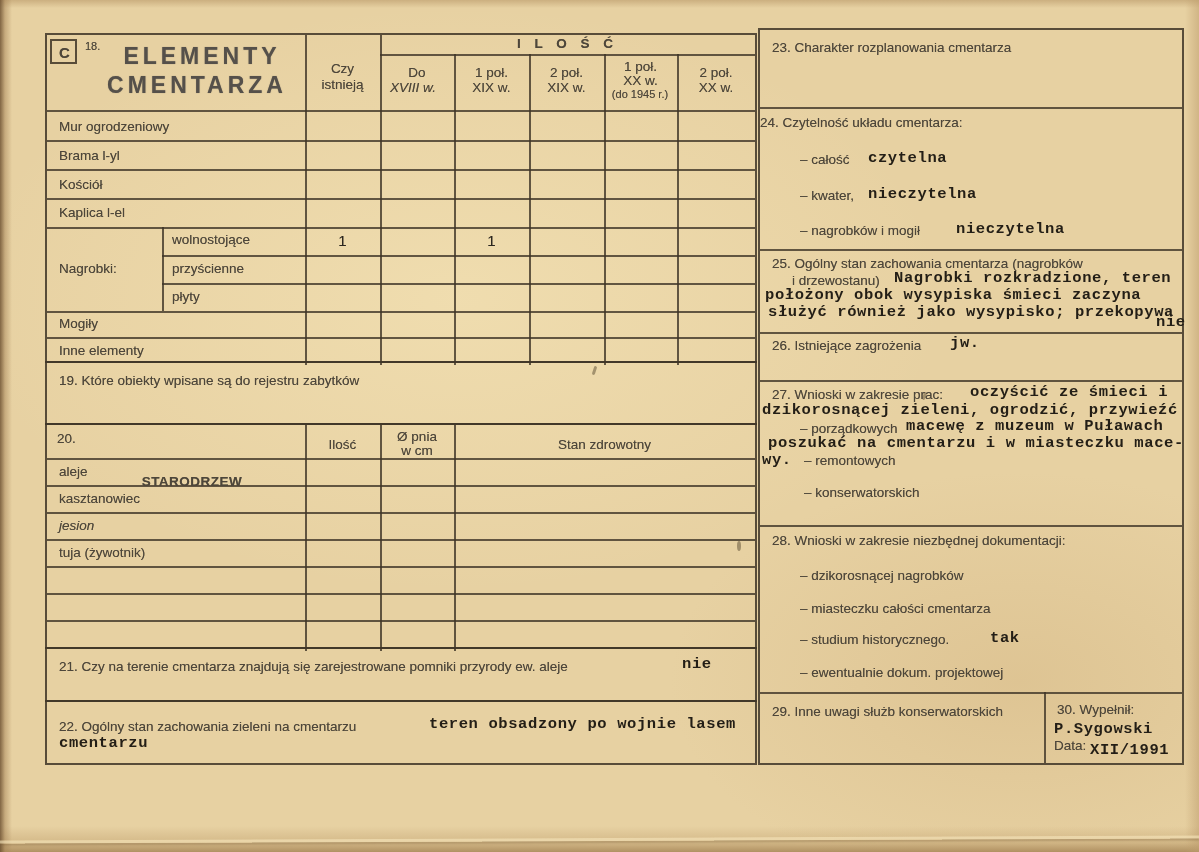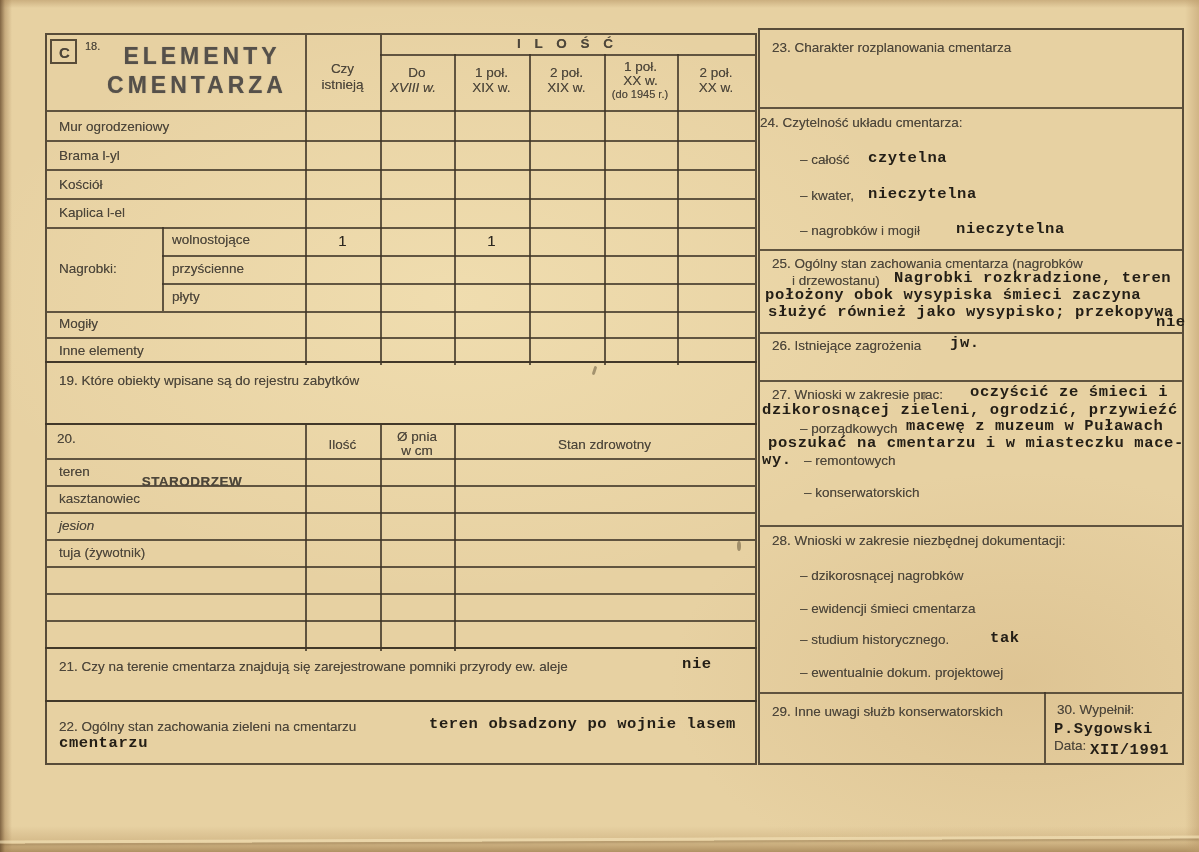--- a/index.html
+++ b/index.html
@@ -121,21 +121,21 @@
   <div class="hl" style="left:0;top:168px;width:708px;"></div>
   <div class="hl" style="left:0;top:195px;width:708px;"></div>
 
   <span class="t" style="left:10px;top:6px;">20.</span>
   <span class="t tc" style="left:40px;top:12px;width:210px;font-weight:600;letter-spacing:.5px;margin-top:37px;">STARODRZEW</span>
   <span class="t tc" style="left:258px;top:12px;width:75px;">Ilość</span>
   <span class="t tc" style="left:333px;top:4px;width:74px;">Ø pnia</span>
   <span class="t tc" style="left:333px;top:18px;width:74px;">w cm</span>
   <span class="t tc" style="left:407px;top:12px;width:301px;">Stan zdrowotny</span>
 
-  <span class="t" style="left:12px;top:39px;">teren</span>
+  <span class="t" style="left:12px;top:39px;">aleje</span>
   <span class="t" style="left:12px;top:66px;">kasztanowiec</span>
   <span class="t" style="left:12px;top:93px;font-style:italic;">jesion</span>
   <span class="t" style="left:12px;top:120px;">tuja (żywotnik)</span>
 </div>
 
 <div class="box" style="left:45px;top:647px;width:712px;height:55px;">
   <span class="t" style="left:12px;top:10px;">21. Czy na terenie cmentarza znajdują się zarejestrowane pomniki przyrody ew. aleje</span>
   <span class="m" style="left:635px;top:6px;">nie</span>
 </div>
 
@@ -179,21 +179,21 @@
   <span class="m" style="left:2px;top:371px;">dzikorosnącej zieleni, ogrodzić, przywieźć</span>
   <span class="t" style="left:40px;top:391px;">– porządkowych</span>
   <span class="m" style="left:146px;top:387px;">macewę z muzeum w Puławach</span>
   <span class="m" style="left:8px;top:404px;">poszukać na cmentarzu i w miasteczku mace-</span>
   <span class="m" style="left:2px;top:421px;">wy.</span>
   <span class="t" style="left:44px;top:423px;">– remontowych</span>
   <span class="t" style="left:44px;top:455px;">– konserwatorskich</span>
 
   <span class="t" style="left:12px;top:503px;">28. Wnioski w zakresie niezbędnej dokumentacji:</span>
   <span class="t" style="left:40px;top:538px;">– dzikorosnącej nagrobków</span>
-  <span class="t" style="left:40px;top:571px;">– ewidencji śmieci cmentarza</span>
+  <span class="t" style="left:40px;top:571px;">– miasteczku całości cmentarza</span>
   <span class="t" style="left:40px;top:602px;">– studium historycznego.</span>
   <span class="m" style="left:230px;top:599px;">tak</span>
   <span class="t" style="left:40px;top:635px;">– ewentualnie dokum. projektowej</span>
 
   <span class="t" style="left:12px;top:674px;">29. Inne uwagi służb konserwatorskich</span>
   <span class="t" style="left:297px;top:672px;">30. Wypełnił:</span>
   <span class="m" style="left:294px;top:690px;">P.Sygowski</span>
   <span class="t" style="left:294px;top:708px;">Data:</span>
   <span class="m" style="left:330px;top:711px;">XII/1991</span>
 </div>

